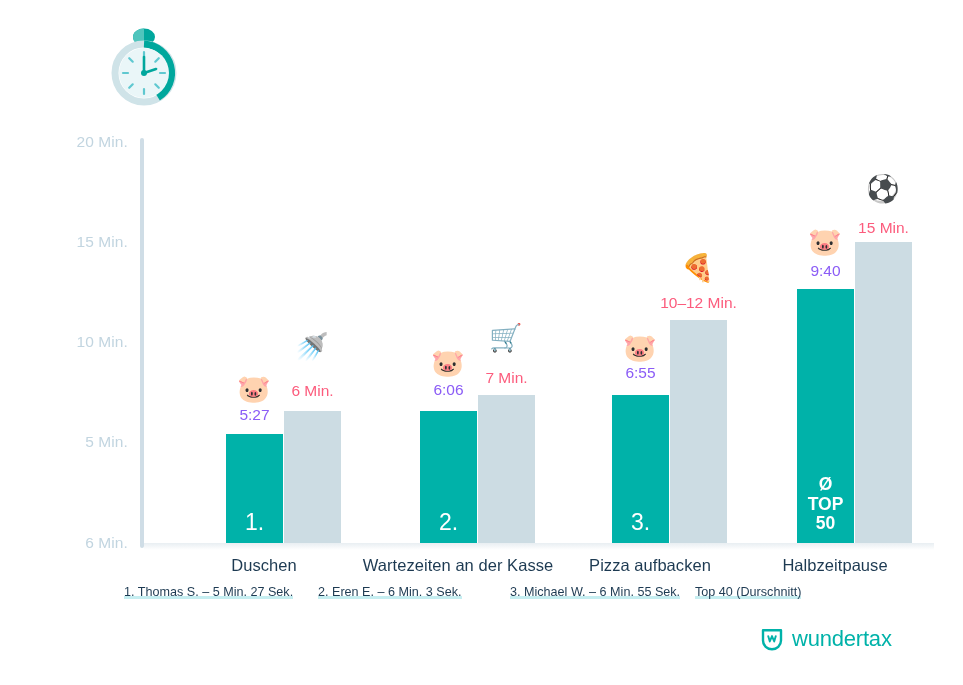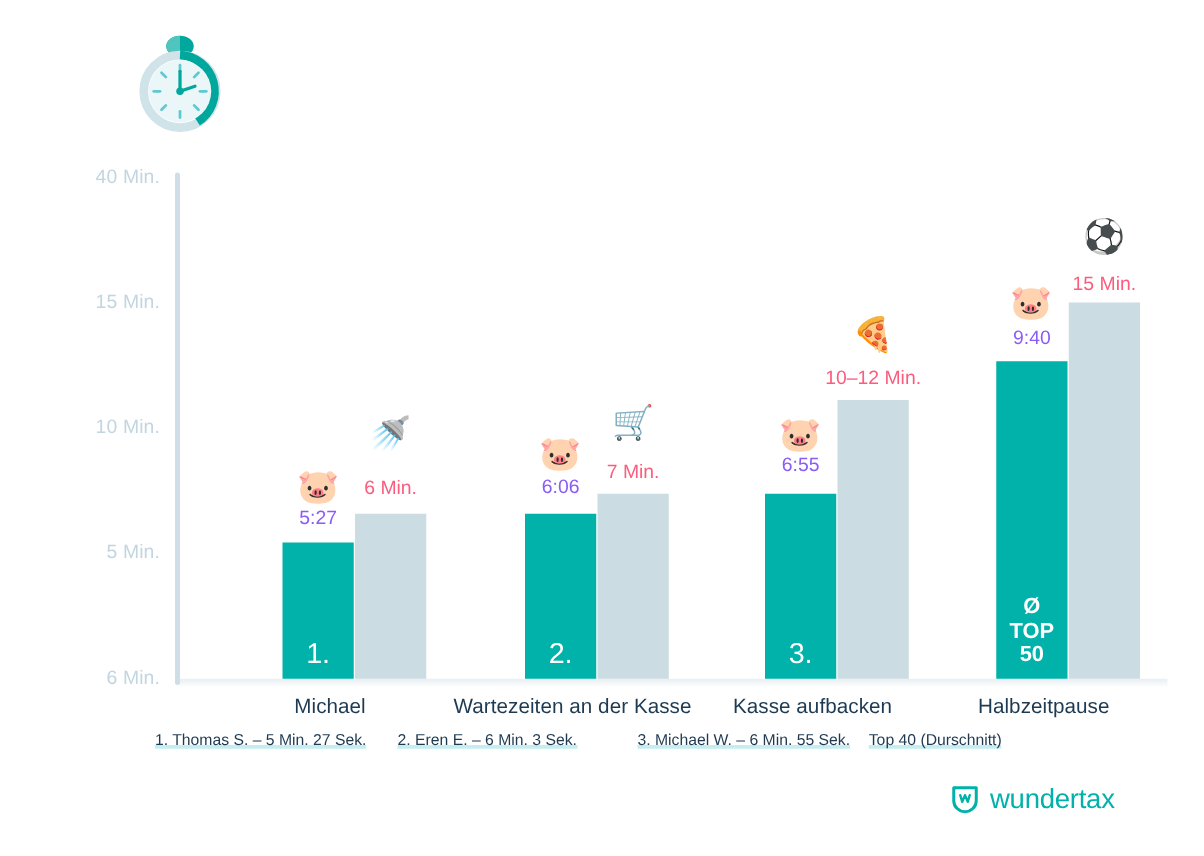--- a/index.html
+++ b/index.html
@@ -195,38 +195,38 @@
   <line x1="36" y1="47" x2="36" y2="31" stroke="#00a79d" stroke-width="2.6" stroke-linecap="round"></line>
   <line x1="36" y1="47" x2="48" y2="43" stroke="#00a79d" stroke-width="2.6" stroke-linecap="round"></line>
   <circle cx="36" cy="47" r="3" fill="#00a79d"></circle>
 </svg>
 
 <div id="plot">
 
   <div class="axis-line"></div>
   <div class="baseline-shadow"></div>
 
-  <div class="ytick" style="top:133px">40 Min.</div>
+  <div class="ytick" style="top:133px">20 Min.</div>
   <div class="ytick" style="top:233px">15 Min.</div>
   <div class="ytick" style="top:333px">10 Min.</div>
   <div class="ytick" style="top:433px">5 Min.</div>
   <div class="ytick" style="top:534px">6 Min.</div>
 
   <div class="group" style="left:184px">
     <div class="emoji-primary" style="top:376px">🐷</div>
     <div class="val-primary" style="top:406px">5:27</div>
     <div class="bar primary" style="top:434px;height:109px">
       <div class="bar-rank">1.</div>
     </div>
 
     <div class="emoji-secondary" style="top:334px">🚿</div>
     <div class="val-secondary" style="top:382px">6 Min.</div>
     <div class="bar secondary" style="top:411px;height:132px"></div>
 
-    <div class="group-title">Michael</div>
+    <div class="group-title">Duschen</div>
     <div class="group-caption"><span class="hl">1. Thomas S. – 5 Min. 27 Sek.</span></div>
   </div>
 
   <div class="group" style="left:378px">
     <div class="emoji-primary" style="top:350px">🐷</div>
     <div class="val-primary" style="top:381px">6:06</div>
     <div class="bar primary" style="top:411px;height:132px">
       <div class="bar-rank">2.</div>
     </div>
 
@@ -242,21 +242,21 @@
     <div class="emoji-primary" style="top:335px">🐷</div>
     <div class="val-primary" style="top:364px">6:55</div>
     <div class="bar primary" style="top:395px;height:148px">
       <div class="bar-rank">3.</div>
     </div>
 
     <div class="emoji-secondary" style="top:255px">🍕</div>
     <div class="val-secondary" style="top:294px">10–12 Min.</div>
     <div class="bar secondary" style="top:320px;height:223px"></div>
 
-    <div class="group-title">Kasse aufbacken</div>
+    <div class="group-title">Pizza aufbacken</div>
     <div class="group-caption"><span class="hl">3. Michael W. – 6 Min. 55 Sek.</span></div>
   </div>
 
   <div class="group" style="left:755px">
     <div class="emoji-primary" style="top:229px">🐷</div>
     <div class="val-primary" style="top:262px">9:40</div>
     <div class="bar primary" style="top:289px;height:254px">
       <div class="bar-rank multi">
         <div>Ø</div>
         <div>TOP</div>

